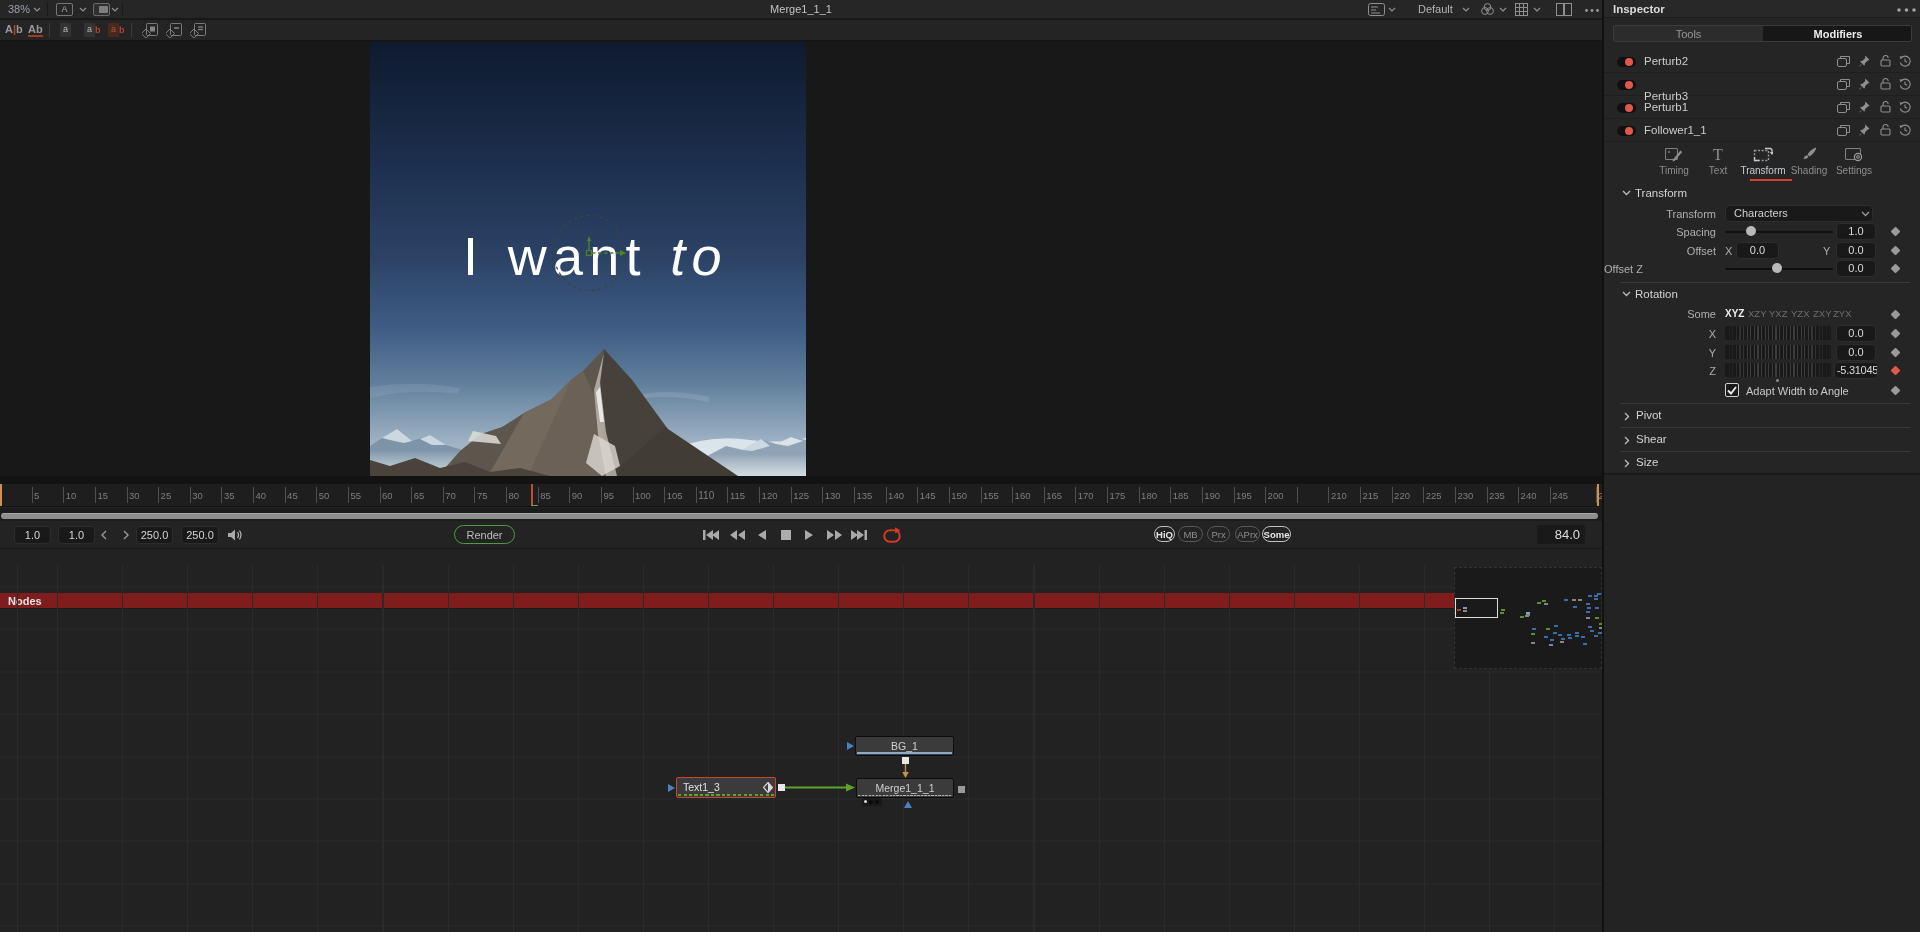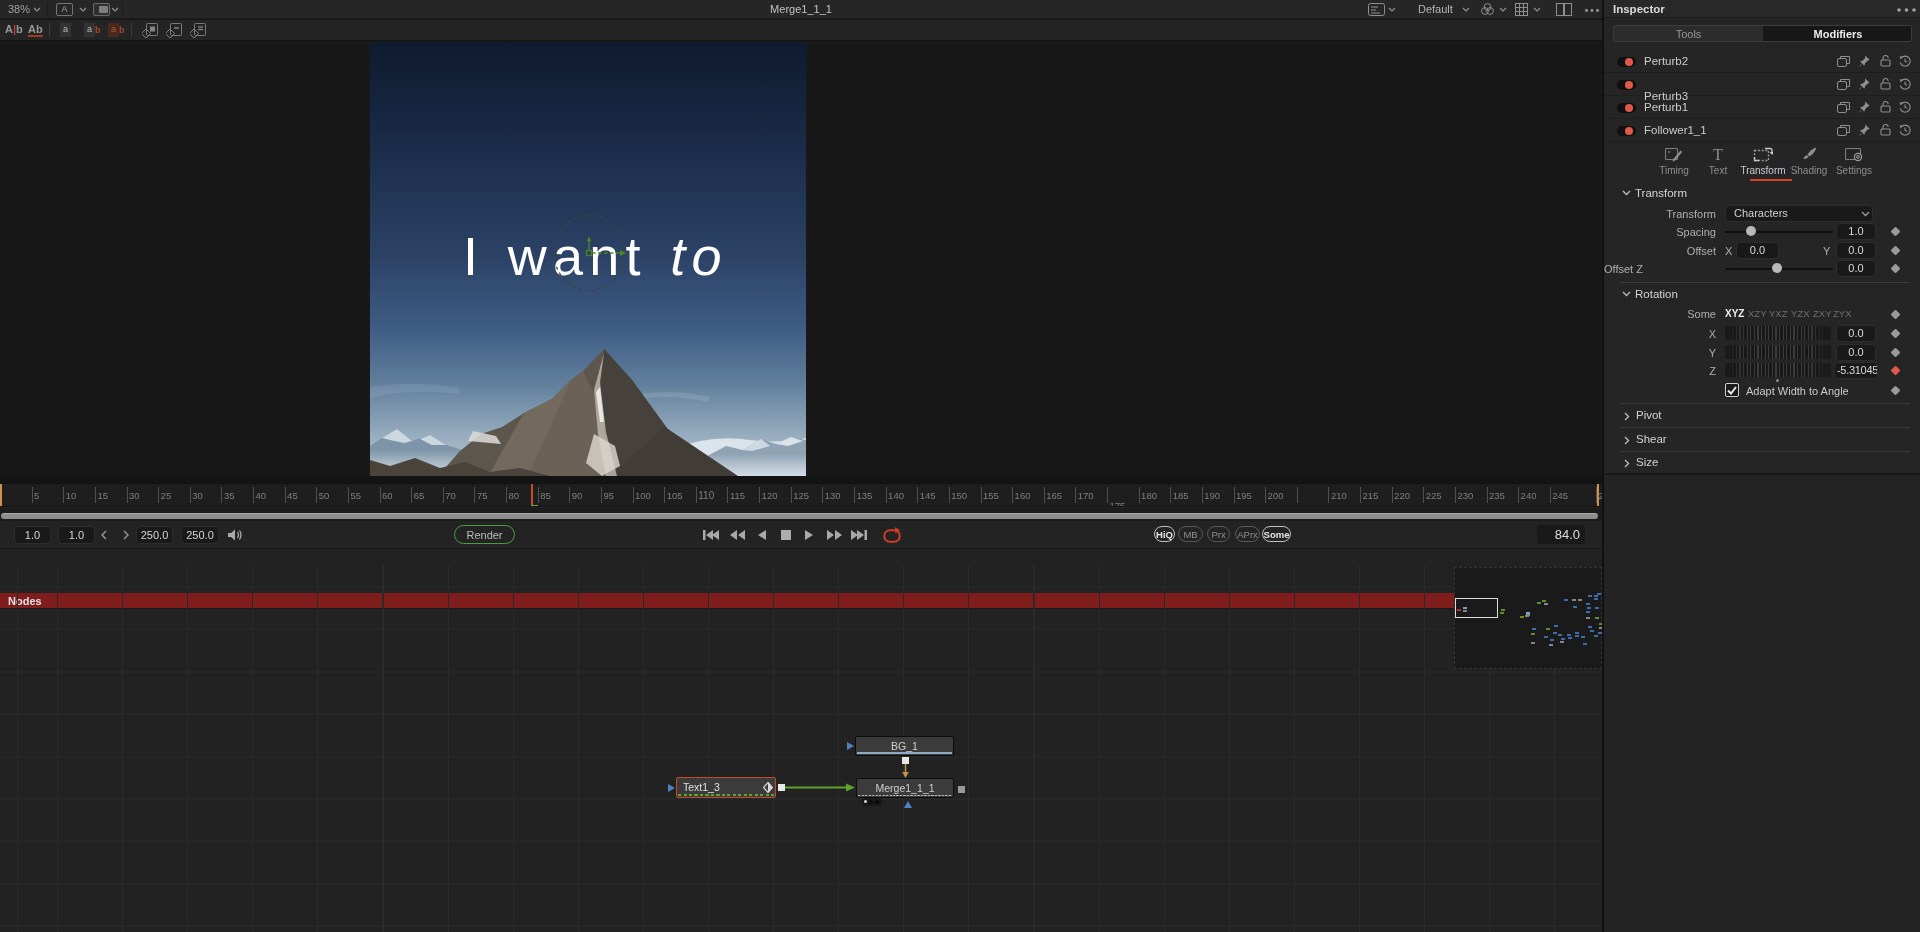--- a/index.html
+++ b/index.html
@@ -248,21 +248,21 @@
 <div class="abs" style="left:951.3px;top:6px;color:#7f7f7f;font-size:9.5px;">150</div>
 <div class="abs" style="left:980.5px;top:3px;width:1px;height:16px;background:#4f4f4f;"></div>
 <div class="abs" style="left:983.0px;top:6px;color:#7f7f7f;font-size:9.5px;">155</div>
 <div class="abs" style="left:1012.1px;top:3px;width:1px;height:16px;background:#4f4f4f;"></div>
 <div class="abs" style="left:1014.6px;top:6px;color:#7f7f7f;font-size:9.5px;">160</div>
 <div class="abs" style="left:1043.7px;top:3px;width:1px;height:16px;background:#4f4f4f;"></div>
 <div class="abs" style="left:1046.2px;top:6px;color:#7f7f7f;font-size:9.5px;">165</div>
 <div class="abs" style="left:1075.3px;top:3px;width:1px;height:16px;background:#4f4f4f;"></div>
 <div class="abs" style="left:1077.8px;top:6px;color:#7f7f7f;font-size:9.5px;">170</div>
 <div class="abs" style="left:1107.0px;top:3px;width:1px;height:16px;background:#4f4f4f;"></div>
-<div class="abs" style="left:1109.5px;top:16px;color:#7f7f7f;font-size:9.5px;">175</div>
+<div class="abs" style="left:1109.5px;top:6px;color:#7f7f7f;font-size:9.5px;">175</div>
 <div class="abs" style="left:1138.6px;top:3px;width:1px;height:16px;background:#4f4f4f;"></div>
 <div class="abs" style="left:1141.1px;top:6px;color:#7f7f7f;font-size:9.5px;">180</div>
 <div class="abs" style="left:1170.2px;top:3px;width:1px;height:16px;background:#4f4f4f;"></div>
 <div class="abs" style="left:1172.7px;top:6px;color:#7f7f7f;font-size:9.5px;">185</div>
 <div class="abs" style="left:1201.8px;top:3px;width:1px;height:16px;background:#4f4f4f;"></div>
 <div class="abs" style="left:1204.3px;top:6px;color:#7f7f7f;font-size:9.5px;">190</div>
 <div class="abs" style="left:1233.5px;top:3px;width:1px;height:16px;background:#4f4f4f;"></div>
 <div class="abs" style="left:1236.0px;top:6px;color:#7f7f7f;font-size:9.5px;">195</div>
 <div class="abs" style="left:1265.1px;top:3px;width:1px;height:16px;background:#4f4f4f;"></div>
 <div class="abs" style="left:1267.6px;top:6px;color:#7f7f7f;font-size:9.5px;">200</div>

